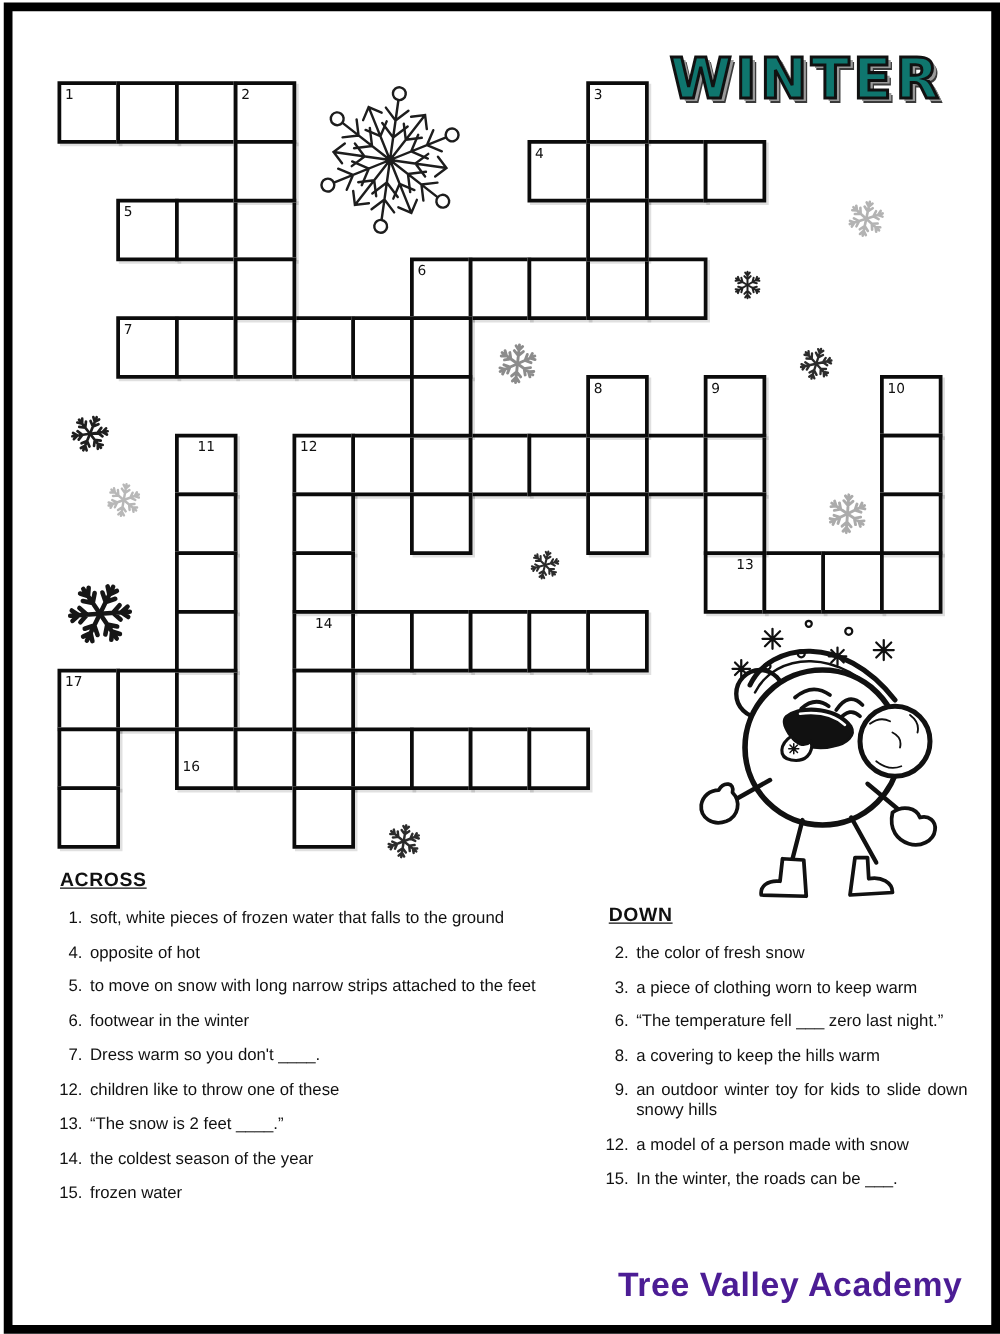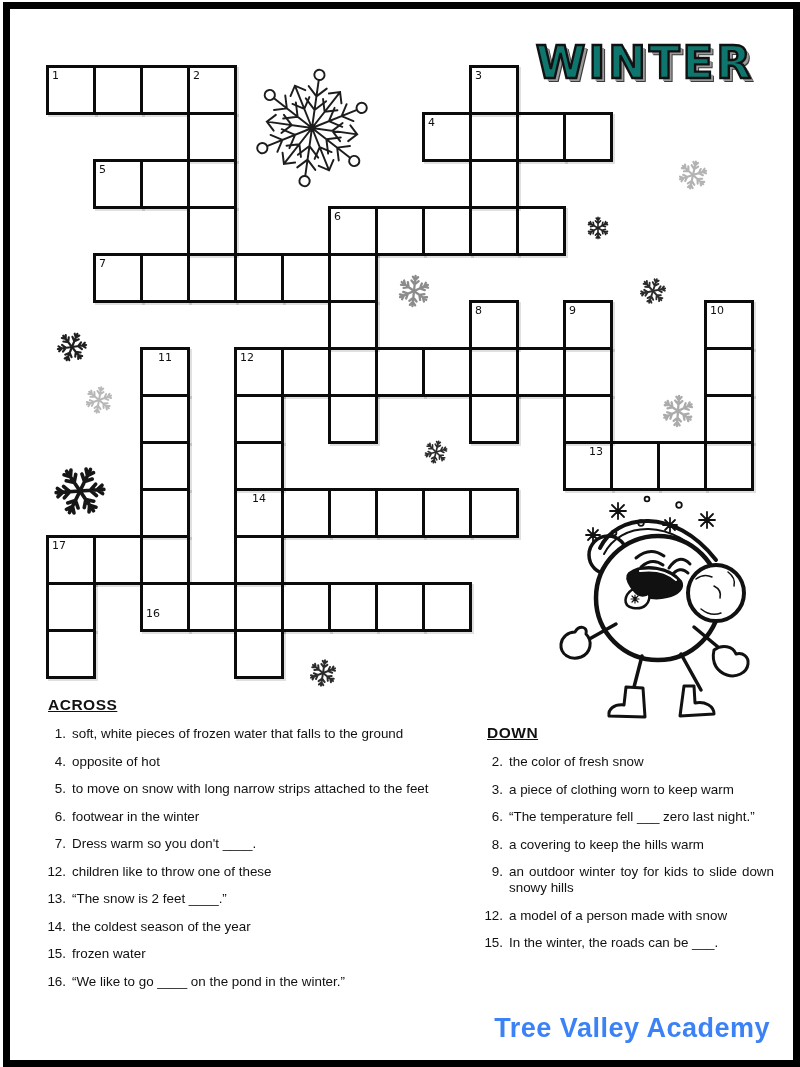--- a/index.html
+++ b/index.html
@@ -274,24 +274,20 @@
         <span class="clue-text">“The snow is 2 feet ____.”</span>
       </div>
       <div class="clue">
         <span class="clue-num">14.</span>
         <span class="clue-text">the coldest season of the year</span>
       </div>
       <div class="clue">
         <span class="clue-num">15.</span>
         <span class="clue-text">frozen water</span>
       </div>
-      <div class="clue">
-        <span class="clue-num">16.</span>
-        <span class="clue-text">“We like to go ____ on the pond in the winter.”</span>
-      </div>
     </div>
 </section>
 
 <section class="clues clues-down">
   <h2>DOWN</h2>
   <div id="down-list">
       <div class="clue">
         <span class="clue-num">2.</span>
         <span class="clue-text">the color of fresh snow</span>
       </div>
@@ -315,13 +311,13 @@
         <span class="clue-num">12.</span>
         <span class="clue-text">a model of a person made with snow</span>
       </div>
       <div class="clue">
         <span class="clue-num">15.</span>
         <span class="clue-text">In the winter, the roads can be ___.</span>
       </div>
     </div>
 </section>
 
-<div class="brand" style="color: #3b82f6;">Tree Valley Academy</div>
+<div class="brand" style="color: #4c1d95;">Tree Valley Academy</div>
 
 </body></html>

